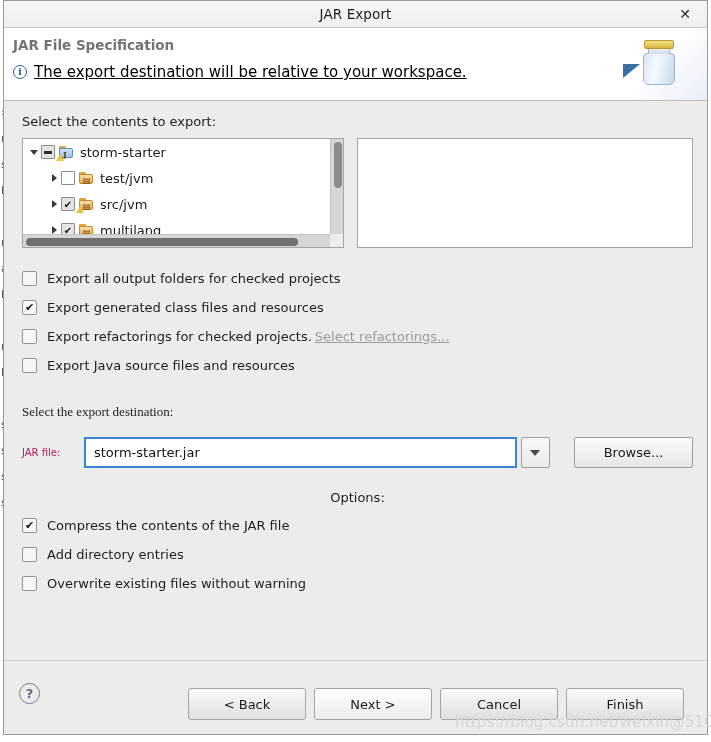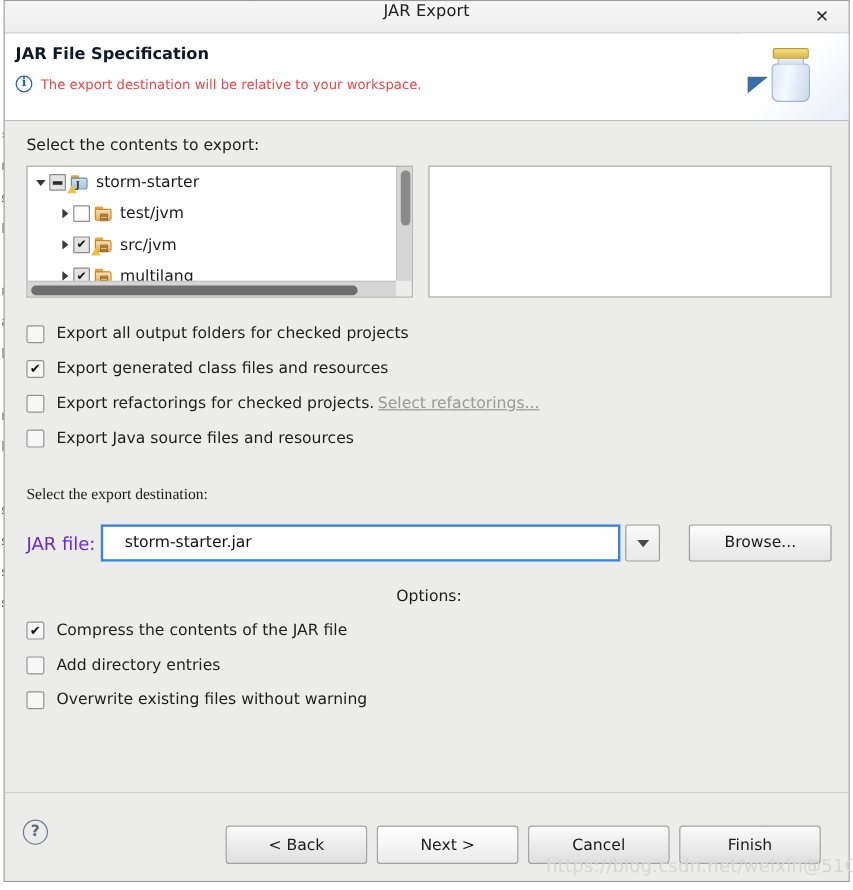--- a/index.html
+++ b/index.html
@@ -36,21 +36,21 @@
     background: #ececeb;
     border: 1px solid #9a9a9a;
     display: flex; flex-direction: column;
   }
 
   
   #titlebar {
     height: 27px; min-height: 27px;
     background: linear-gradient(#f6f6f6, #efefef);
     border-bottom: 1px solid #c8c8c8;
-    display: flex; align-items: flex-start;
+    display: flex; align-items: center;
     position: relative;
   }
   #title-text {
     flex: 1; text-align: center;
     font-size: 13.5px; color: #1c1c1c;
     letter-spacing: .1px;
   }
   #close-btn {
     position: absolute; right: 0; top: 0;
     width: 44px; height: 26px;
@@ -61,33 +61,33 @@
 
   
   #header {
     height: 73px; min-height: 73px;
     background: #ffffff;
     border-bottom: 1px solid #bdbdbd;
     position: relative;
     padding: 9px 0 0 9px;
   }
   #header-title {
-    font-size: 13.5px; font-weight: bold; color: #0f172a;
+    font-size: 13.5px; font-weight: bold; color: #737373;
     margin-bottom: 10px;
   }
   #header-msg-row { display: flex; align-items: center; gap: 7px; }
   #info-icon {
     width: 14px; height: 14px; flex: 0 0 14px;
     border: 1.4px solid #2a6099; border-radius: 50%;
     color: #2a6099; font-size: 10px; font-weight: bold;
     font-family: "DejaVu Serif", "Liberation Serif", serif;
     display: flex; align-items: center; justify-content: center;
     line-height: 1;
   }
-  #header-msg { font-size: 11px; color: #ef4444; }
+  #header-msg { font-size: 15px; color: #000000; text-decoration: underline; }
   #banner-art {
     position: absolute; right: 0px; top: 0px;
     width: 90px; height: 72px;
     background: linear-gradient(135deg, #ffffff 0%, #ffffff 45%, #e8edf7 100%);
     overflow: hidden;
   }
   .jar-lid {
     position: absolute; left: 27px; top: 12px;
     width: 30px; height: 9px;
     background: linear-gradient(#f4e08a, #d9b741);
@@ -230,26 +230,26 @@
     font-size: 11px; color: #111; line-height: 1;
   }
   .opt-box .mark-check::after { content: "\2714"; font-size: 11px; }
   .link-disabled {
     color: #9a9a9a; text-decoration: underline; margin-left: 3px;
   }
 
   
   #dest-label { margin-top: 24px; font-family: Liberation Serif, serif; }
   #dest-row { display: flex; align-items: center; margin-top: 17px; gap: 0; }
-  #jarfile-label { font-size: 15px; color: #6d28d9; width: 62px; flex: 0 0 62px; }
+  #jarfile-label { font-size: 10px; color: #be185d; width: 62px; flex: 0 0 62px; }
   #jarfile-input {
     width: 444px; height: 31px;
     background: #ffffff; border: 2px solid #3a85d6;
     display: flex; align-items: center;
-    padding-left: 18px; font-size: 13px; color: #111;
+    padding-left: 8px; font-size: 13px; color: #111;
   }
   #jarfile-drop {
     width: 30px; height: 31px; margin-left: 4px;
     background: linear-gradient(#fafafa, #e9e9e9);
     border: 1px solid #9d9d9d; border-radius: 2px;
     display: flex; align-items: center; justify-content: center;
   }
   #jarfile-drop::after {
     content: ""; width: 0; height: 0;
     border-left: 5px solid transparent; border-right: 5px solid transparent;

